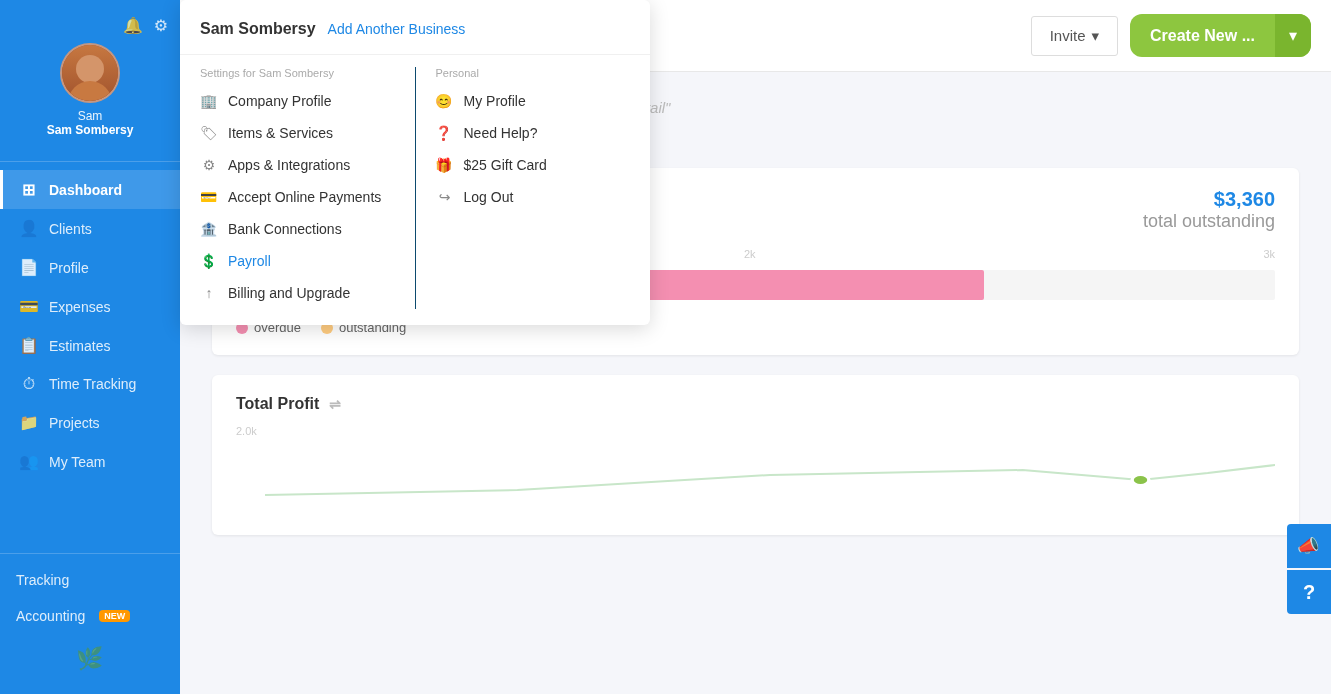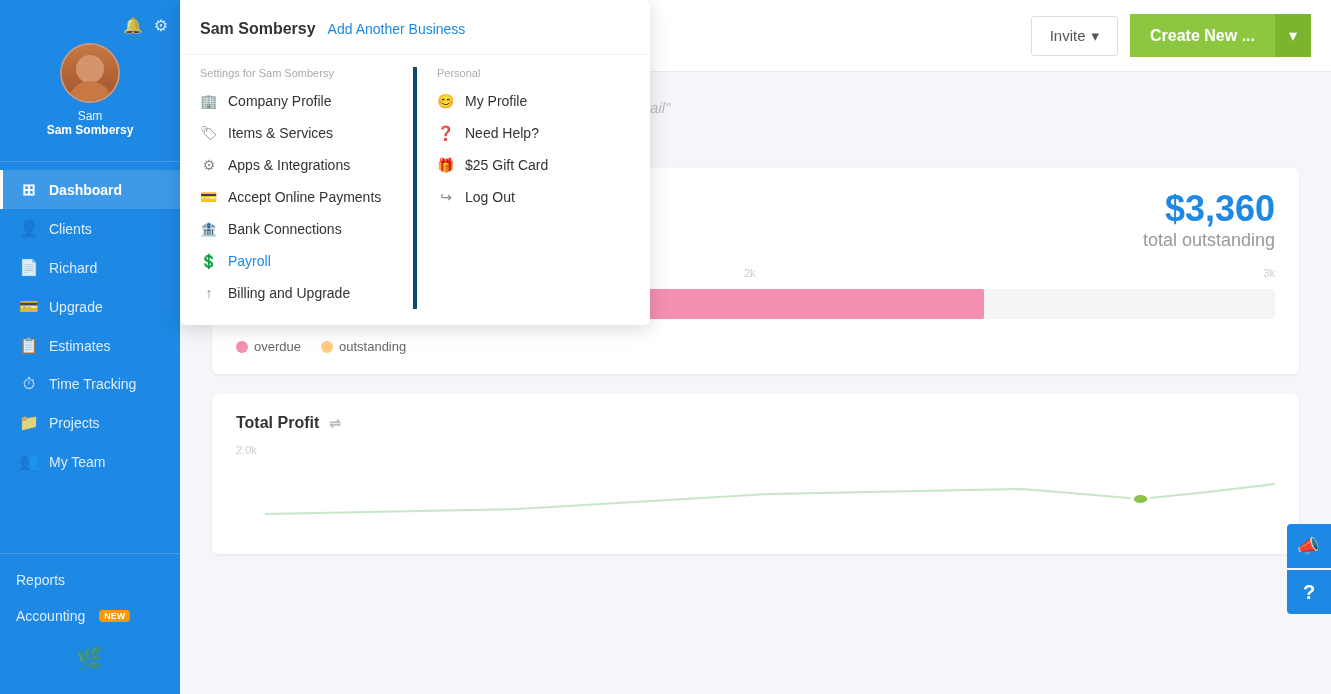--- a/index.html
+++ b/index.html
@@ -180,21 +180,21 @@
       border: 1px solid #ddd;
       border-radius: 3px;
       font-size: 15px;
       color: #555;
       cursor: pointer;
     }
     .create-new-btn {
       display: flex;
       align-items: center;
       background: #8dc63f;
-      border-radius: 0;
+      border-radius: 12px;
       overflow: hidden;
       cursor: pointer;
     }
     .create-new-main {
       padding: 12px 20px;
       color: white;
       font-size: 16px;
       font-weight: 600;
     }
     .create-new-arrow {
@@ -235,21 +235,21 @@
     .chart-header {
       display: flex;
       justify-content: space-between;
       align-items: center;
       margin-bottom: 16px;
     }
     .chart-total {
       text-align: right;
     }
     .chart-amount {
-      font-size: 36px;
+      font-size: 20px;
       font-weight: 700;
       color: #1e88e5;
     }
     .chart-label {
       font-size: 18px;
       color: #999;
     }
     .bar-chart {
       position: relative;
       height: 60px;
@@ -360,21 +360,21 @@
       display: flex;
       padding-top: 12px;
     }
     .dropdown-col {
       flex: 1;
       padding: 0 16px;
     }
     .dropdown-col-right {
       flex: 1;
       padding: 0 16px;
-      border-left: 4px solid #0c4a6e;
+      border-left: 1px solid #0c4a6e;
     }
     .dropdown-section-title {
       font-size: 11px;
       color: #aaa;
       font-weight: 500;
       text-transform: none;
       padding: 0 4px;
       margin-bottom: 6px;
     }
     .dropdown-item {
@@ -442,25 +442,25 @@
     <div class="nav-item active">
       <span class="nav-icon">⊞</span>
       <span>Dashboard</span>
     </div>
     <div class="nav-item">
       <span class="nav-icon">👤</span>
       <span>Clients</span>
     </div>
     <div class="nav-item">
       <span class="nav-icon">📄</span>
-      <span>Richard</span>
+      <span>Profile</span>
     </div>
     <div class="nav-item">
       <span class="nav-icon">💳</span>
-      <span>Upgrade</span>
+      <span>Expenses</span>
     </div>
     <div class="nav-item">
       <span class="nav-icon">📋</span>
       <span>Estimates</span>
     </div>
     <div class="nav-item">
       <span class="nav-icon">⏱</span>
       <span>Time Tracking</span>
     </div>
     <div class="nav-item">
@@ -470,21 +470,21 @@
     <div class="nav-item">
       <span class="nav-icon">👥</span>
       <span>My Team</span>
     </div>
   </nav>
 
   <div class="sidebar-divider"></div>
 
   <div class="sidebar-bottom-section">
     <div class="sidebar-bottom-item">
-      <span>Reports</span>
+      <span>Tracking</span>
     </div>
     <div class="sidebar-bottom-item">
       <span>Accounting</span>
       <span class="new-badge">NEW</span>
     </div>
     <div class="sidebar-leaf">
       <span class="leaf-icon">🌿</span>
     </div>
   </div>
 </aside>

